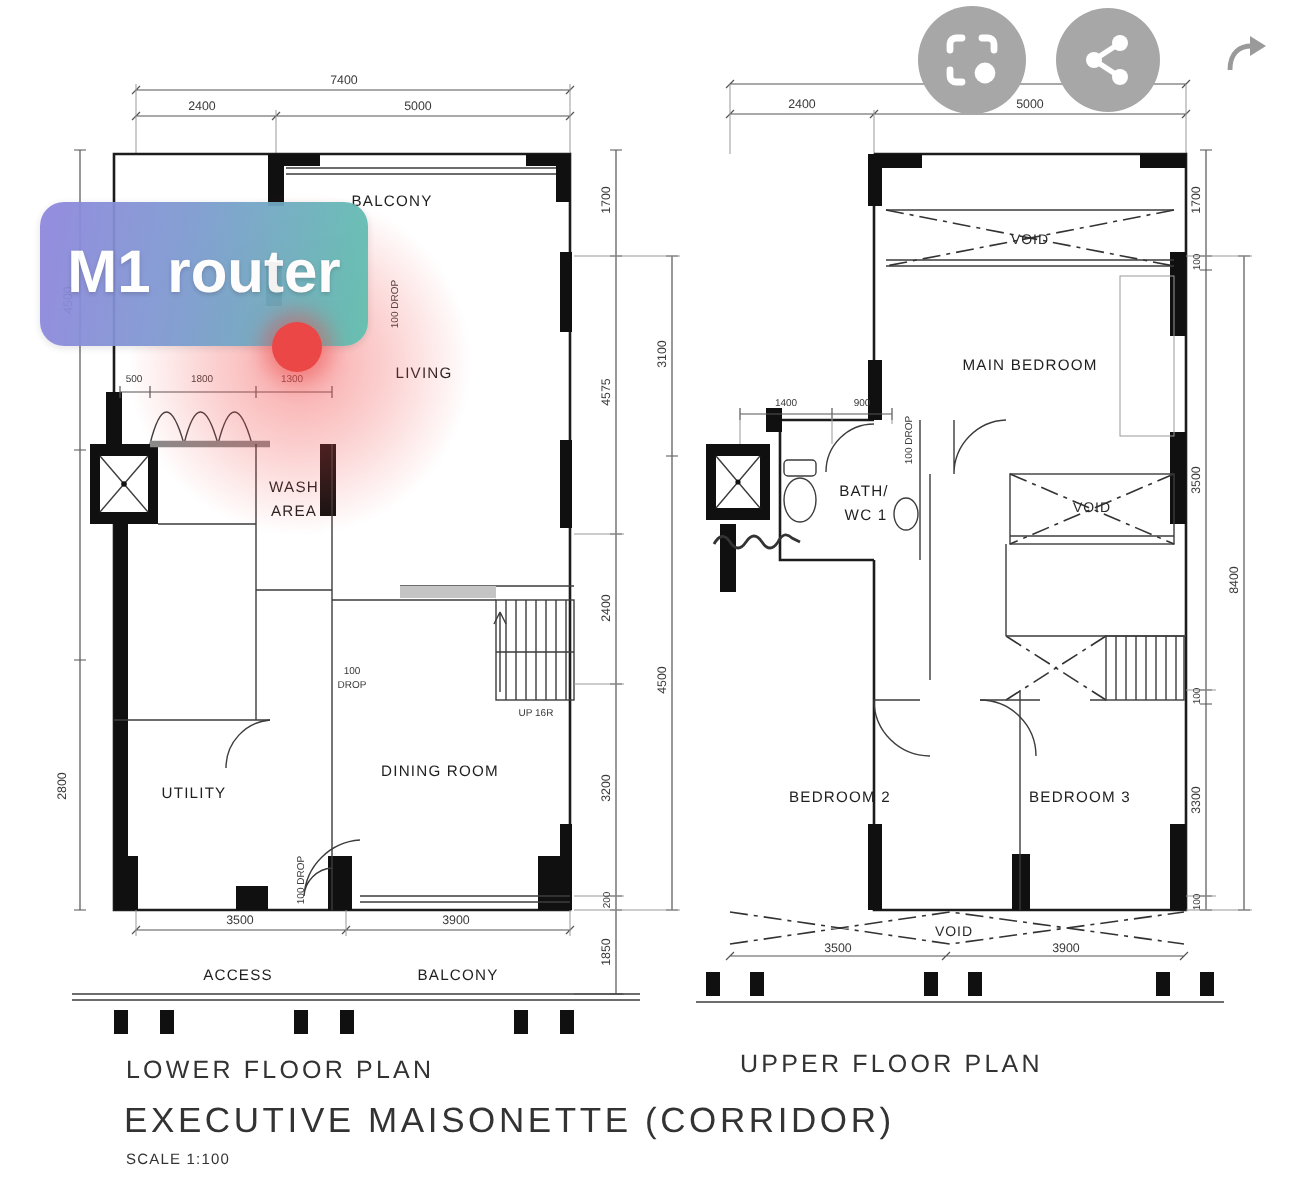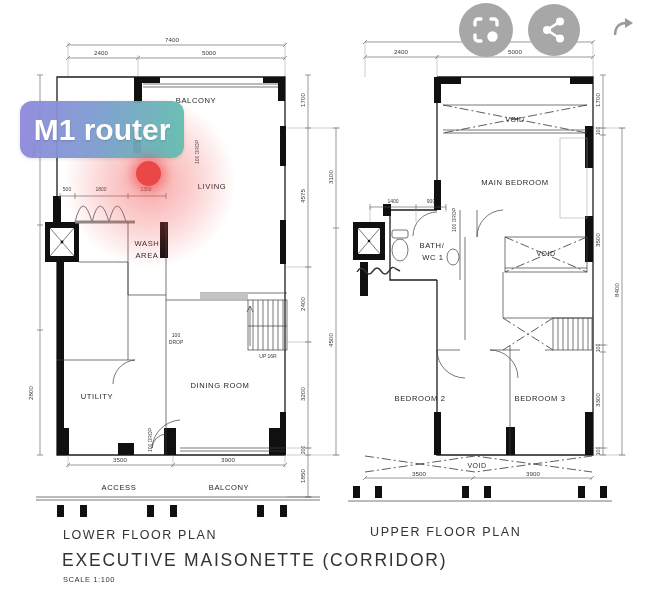--- a/index.html
+++ b/index.html
@@ -14,21 +14,21 @@
   .bigtitle{font-size:17.5px;letter-spacing:1.8px;fill:#333;}
   .scaletxt{font-size:7.5px;letter-spacing:.6px;fill:#333;}
   .wall{stroke:#1c1c1c;stroke-width:1.3;fill:none;}
   .thin{stroke:#3c3c3c;stroke-width:.7;fill:none;}
   .dim{stroke:#555;stroke-width:.6;fill:none;}
   .ext{stroke:#999;stroke-width:.5;fill:none;}
   .col{fill:#101010;}
   .dash{stroke:#333;stroke-width:.8;fill:none;stroke-dasharray:9 3 2 3;}
   .glow{position:absolute;left:58px;top:90px;width:184px;height:184px;pointer-events:none;
         background:radial-gradient(circle,rgba(242,78,78,.50) 0%,rgba(242,78,78,.26) 34%,rgba(242,78,78,0) 66%);}
-  .m1-label{position:absolute;left:20px;top:101px;width:164px;height:57px;border-radius:12px;
+  .m1-label{position:absolute;left:20px;top:101px;width:164px;height:72px;border-radius:12px;
         background:linear-gradient(100deg,#8f86dd 0%,#7d9bd0 45%,#5fc0ae 100%);
         display:flex;align-items:center;justify-content:center;color:#fff;font-weight:bold;
         font-size:30px;opacity:.94;text-shadow:0 1px 2px rgba(0,0,0,.18);box-shadow:0 1px 4px rgba(0,0,0,.12);}
   .dot{position:absolute;left:136px;top:161px;width:25px;height:25px;border-radius:50%;
         background:#ec4747;box-shadow:0 0 10px 5px rgba(236,71,71,.45);}
   .icon-btn{position:absolute;border-radius:50%;background:#a7a7a7;display:flex;
         align-items:center;justify-content:center;cursor:pointer;}
   .lens-btn{left:459px;top:3px;width:54px;height:54px;}
   .share-btn{left:528px;top:4px;width:52px;height:52px;}
   .fwd{position:absolute;left:612px;top:17px;width:22px;height:22px;}

